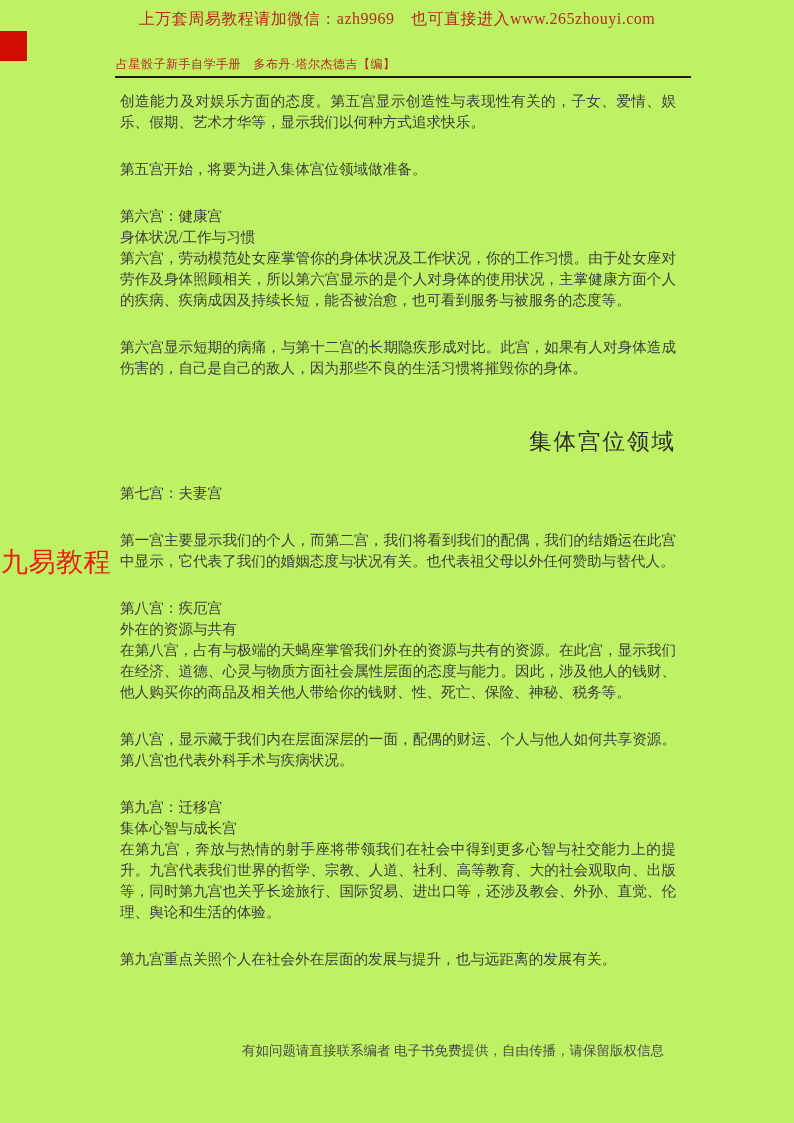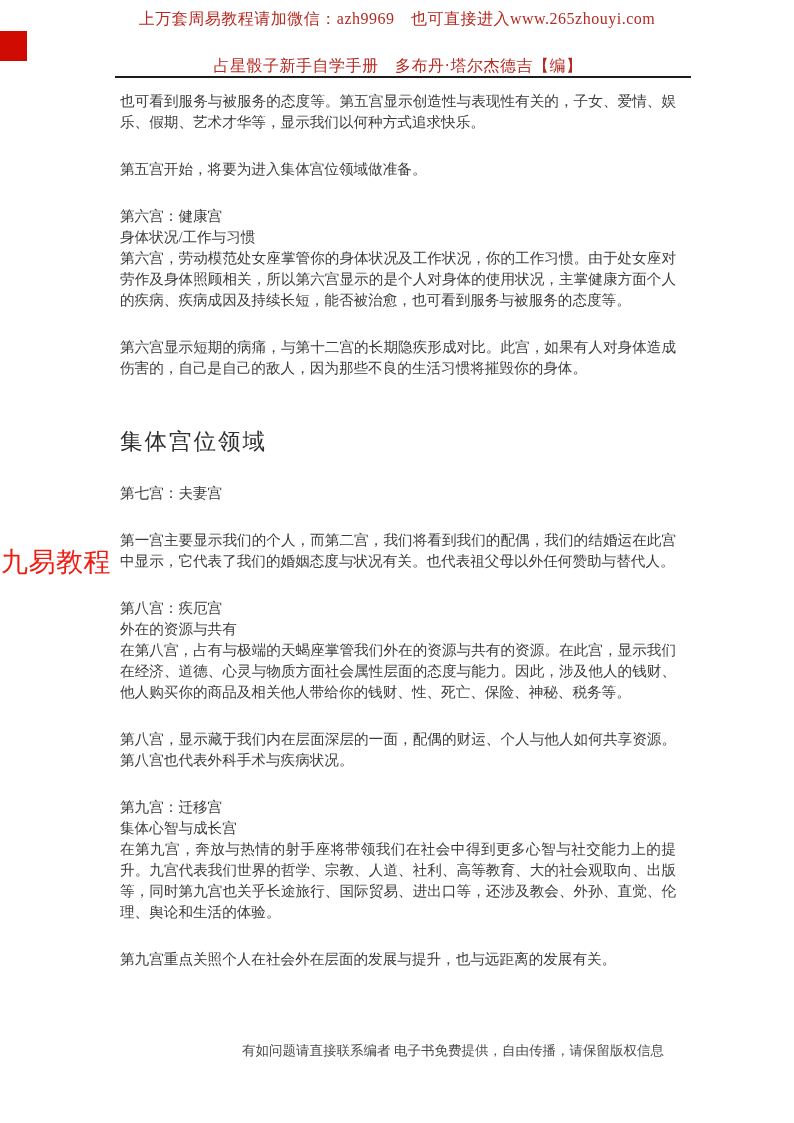--- a/index.html
+++ b/index.html
@@ -2,21 +2,21 @@
 <html><head>
 <meta charset="utf-8">
 <style>
   * { box-sizing: border-box; }
   html, body { margin: 0; padding: 0; background: #e9e9e9; }
   .page {
     position: relative;
     width: 794px;
     height: 1123px;
     margin: 0 auto;
-    background: #ffffff;
+    background: #bef264;
     font-family: "Liberation Serif", "DejaVu Serif", serif;
     color: #3c3c3c;
     overflow: hidden;
   }
   .top-header {
     position: absolute;
     top: 9px; left: 0; right: 0;
     text-align: center;
     color: #b42a22;
     font-size: 16px;
@@ -24,24 +24,24 @@
     white-space: pre;
   }
   .red-square {
     position: absolute;
     left: 0; top: 31px;
     width: 27px; height: 30px;
     background: #cf0b02;
   }
   .byline {
     position: absolute;
-    top: 56px; left: 110px; width: 576px;
-    text-align: center;
+    top: 56px; left: 116px; width: 576px;
+    text-align: left;
     color: #b42a22;
-    font-size: 16px;
+    font-size: 12px;
     letter-spacing: 0.5px;
   }
   .header-rule {
     position: absolute;
     top: 76px; left: 115px; width: 576px;
     border-top: 2px solid #1c1c1c;
   }
   .content {
     position: absolute;
     left: 120px; top: 91px; width: 556px;
@@ -49,21 +49,21 @@
     line-height: 21px;
     text-align: justify;
   }
   .para { margin: 0; }
   .gap { margin-top: 26px; }
   .house-title, .house-subtitle { text-align: left; }
   .section-heading {
     margin: 48px 0 26px 0;
     font-size: 22.5px;
     font-weight: normal;
-    text-align: left;
+    text-align: right;
     color: #2e2e2e;
     letter-spacing: 2px;
     line-height: 30px;
   }
   .watermark {
     position: absolute;
     left: 1px; top: 544px;
     font-family: "Liberation Sans", "DejaVu Sans", sans-serif;
     font-weight: normal;
     font-size: 27px;
@@ -89,21 +89,21 @@
 
   <div class="red-square"></div>
 
   <div class="byline">占星骰子新手自学手册　多布丹·塔尔杰德吉【编】</div>
   <div class="header-rule"></div>
 
   <div class="watermark">九易教程</div>
 
   <div class="content">
 
-    <p class="para">也可看到服务与被服务的态度等。第五宫显示创造性与表现性有关的，子女、爱情、娱乐、假期、艺术才华等，显示我们以何种方式追求快乐。</p>
+    <p class="para">创造能力及对娱乐方面的态度。第五宫显示创造性与表现性有关的，子女、爱情、娱乐、假期、艺术才华等，显示我们以何种方式追求快乐。</p>
 
     <p class="para gap">第五宫开始，将要为进入集体宫位领域做准备。</p>
 
     <div class="house gap">
       <div class="house-title">第六宫：健康宫</div>
       <div class="house-subtitle">身体状况/工作与习惯</div>
       <div class="house-body">第六宫，劳动模范处女座掌管你的身体状况及工作状况，你的工作习惯。由于处女座对劳作及身体照顾相关，所以第六宫显示的是个人对身体的使用状况，主掌健康方面个人的疾病、疾病成因及持续长短，能否被治愈，也可看到服务与被服务的态度等。</div>
     </div>
 
     <p class="para gap">第六宫显示短期的病痛，与第十二宫的长期隐疾形成对比。此宫，如果有人对身体造成伤害的，自己是自己的敌人，因为那些不良的生活习惯将摧毁你的身体。</p>

